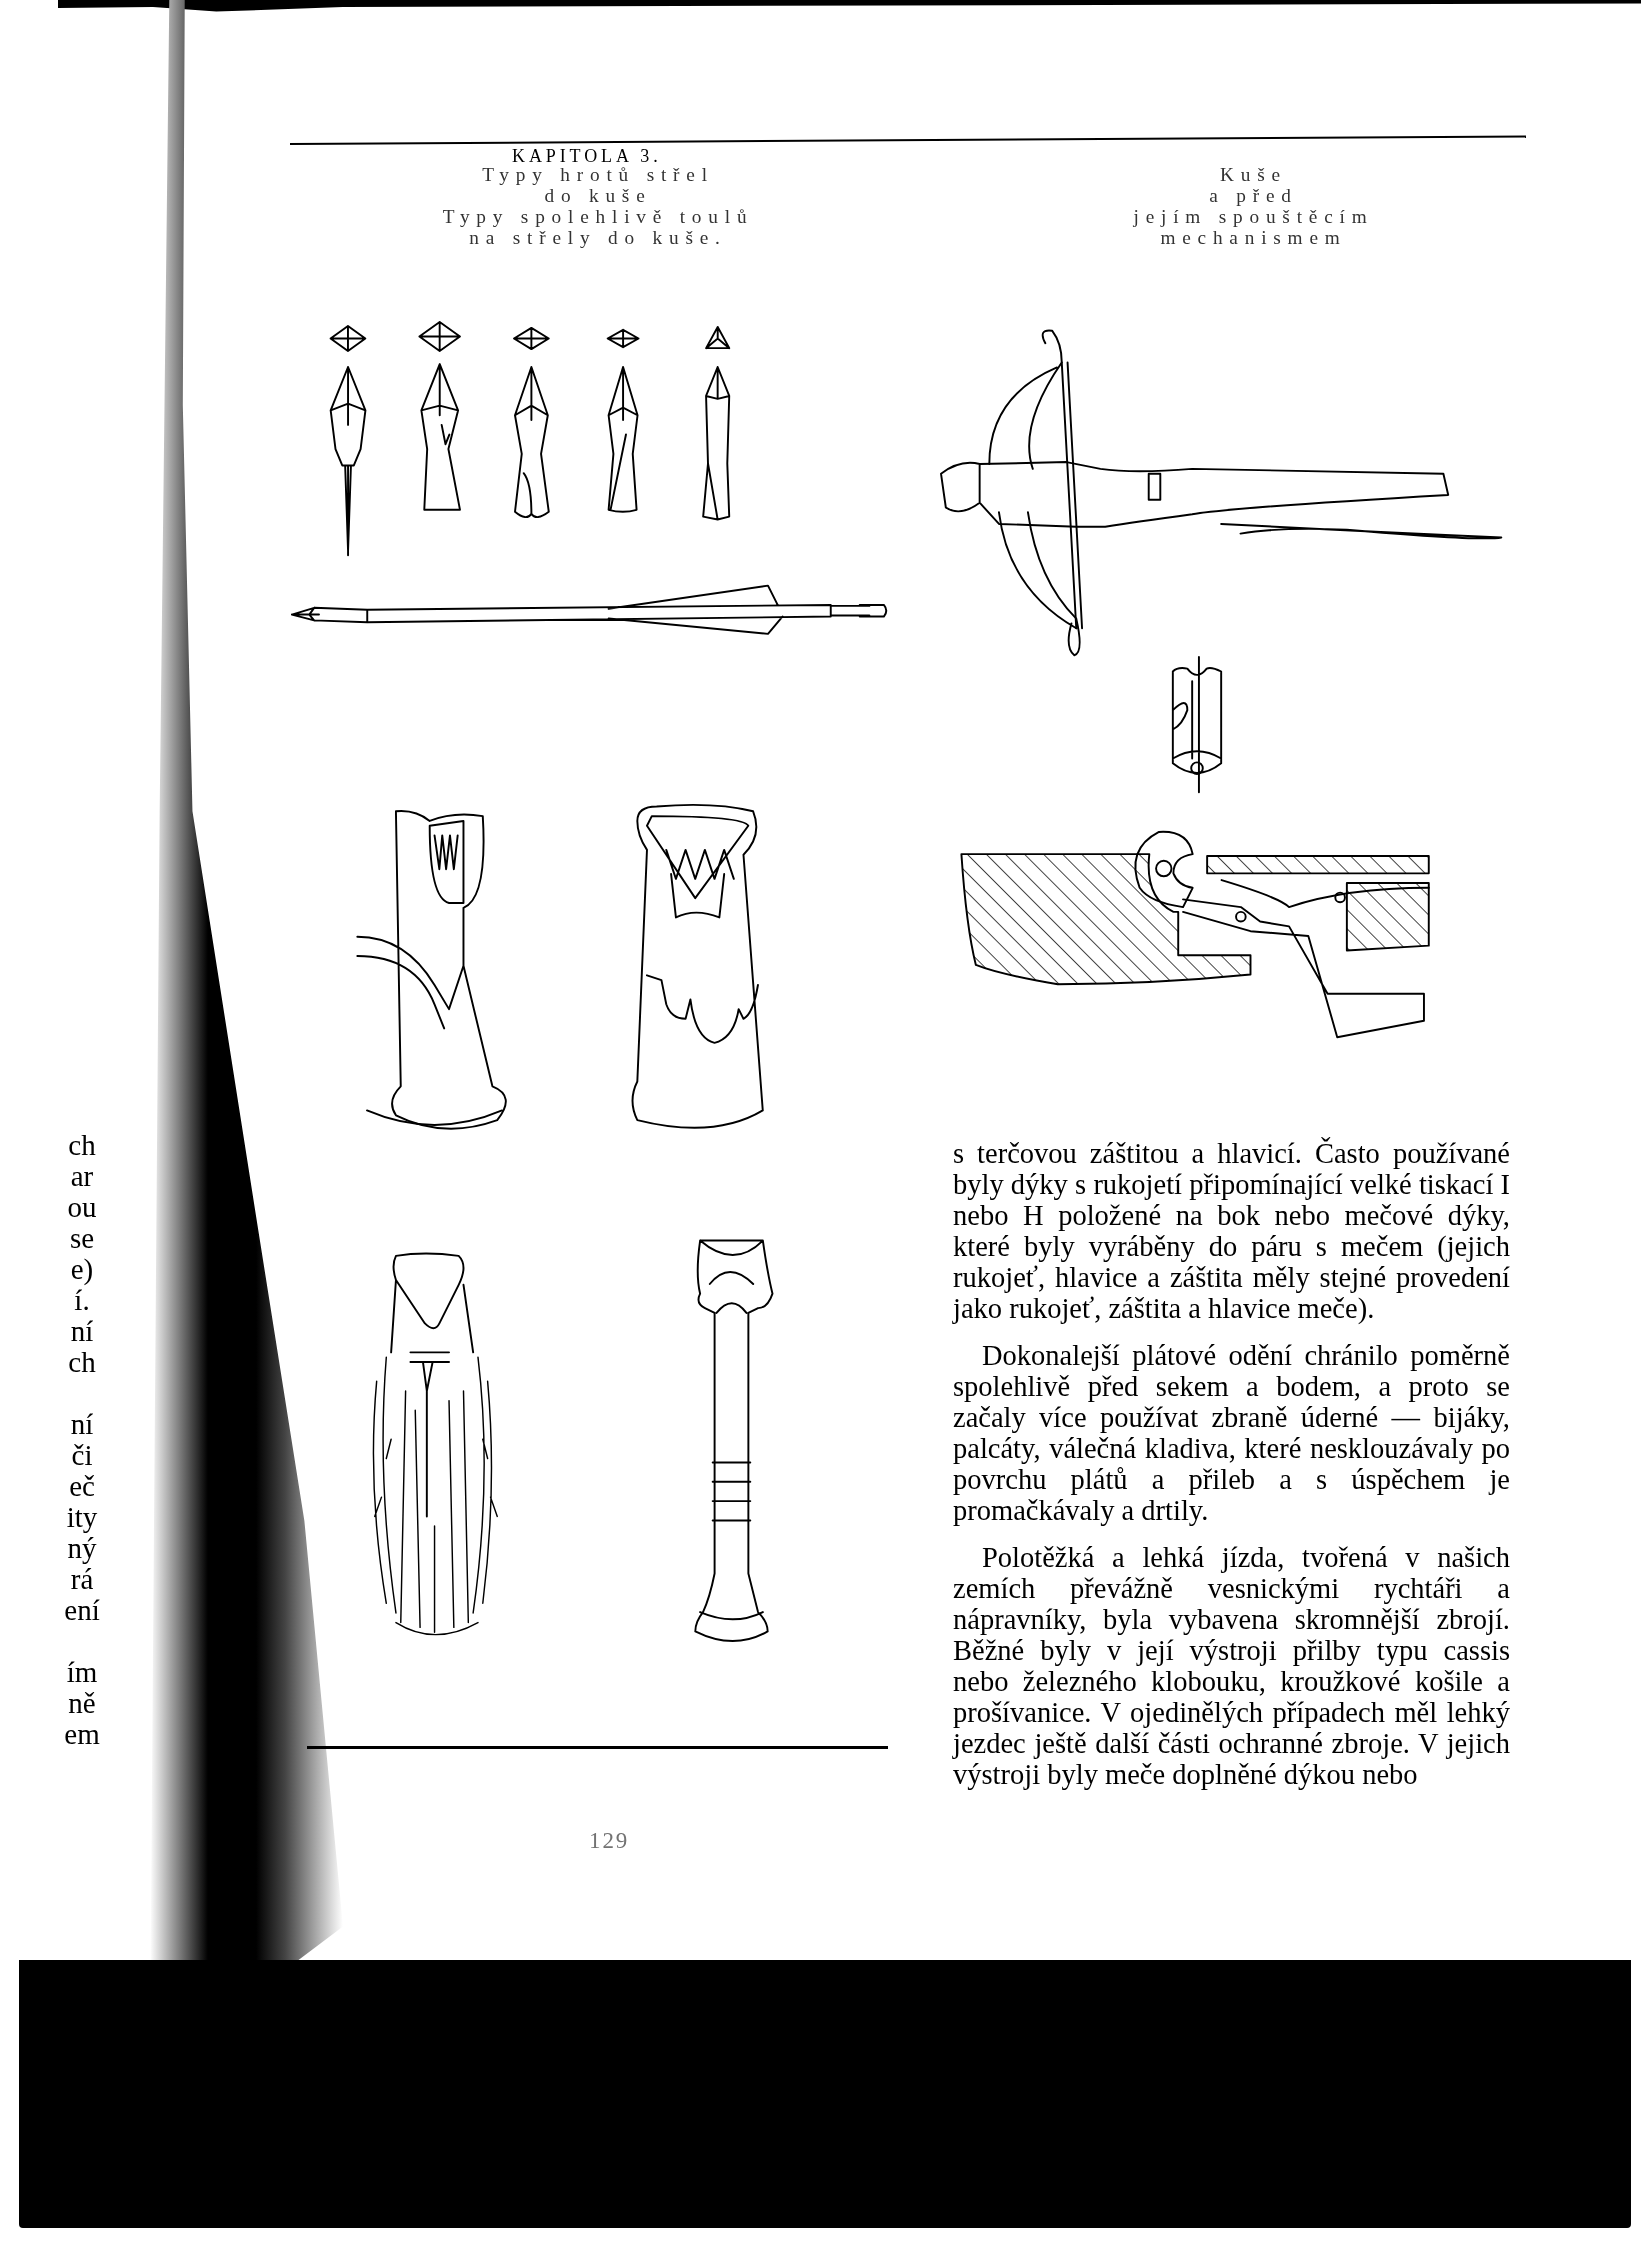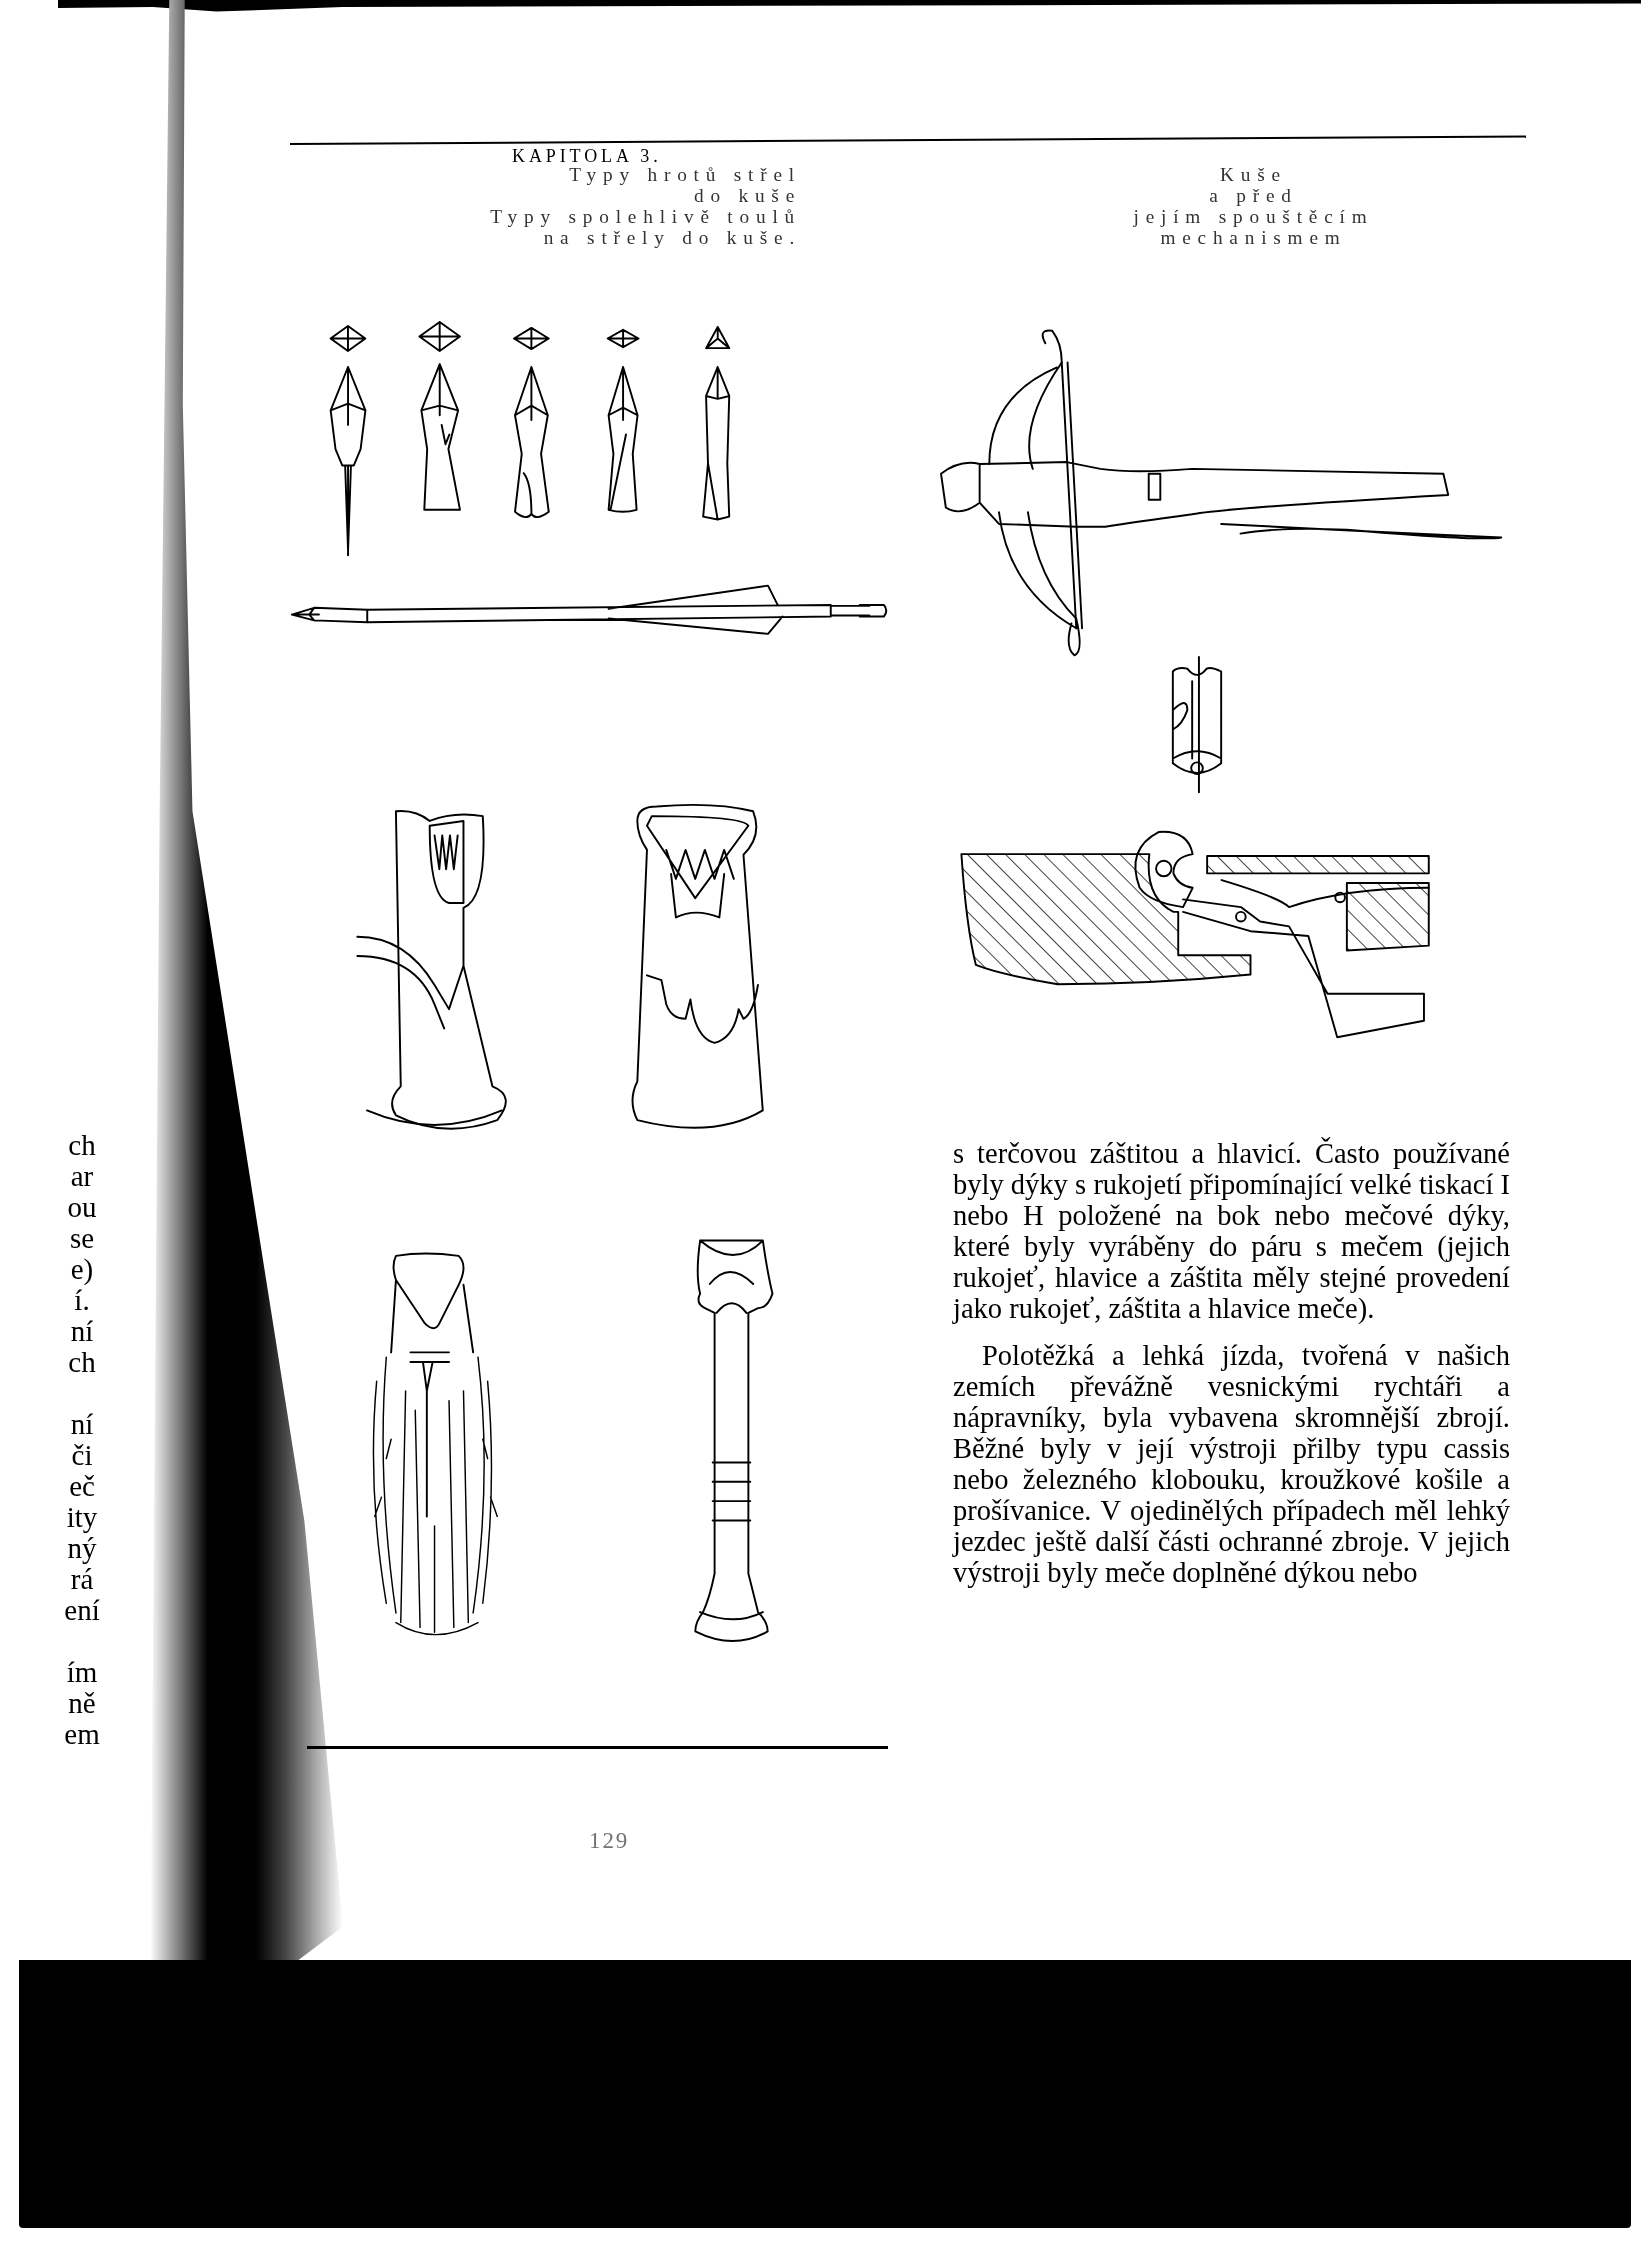--- a/index.html
+++ b/index.html
@@ -17,21 +17,21 @@
   #bottom-shadow { left:19.3px; top:1960px; width:1612px; height:268px; background:#000;
     border-radius:0 0 3.9px 3.9px; }
   
   #left-fragments { left:58px; top:1130px; width:48px; font-size:29px; line-height:31px; text-align:center; }
   #left-fragments div { height:31px; white-space:nowrap; }
   #left-fragments .gap { height:31px; }
   
   #running-head { left:512px; top:104px; font-size:18px; letter-spacing:3.9px;margin-top:42px; }
   #head-rule { left:290px; top:143px; width:1236px; height:1.9px; background:#000; transform:rotate(-0.35deg); transform-origin:left; }
   .caption { font-size:19.3px; letter-spacing:6.8px; text-align:center; line-height:21px; color:#333; font-weight:300; }
-  #caption-left { left:357px; top:164px; width:444px;text-align:right; }
+  #caption-left { left:376px; top:164px; width:444px; }
   #caption-right { left:1070px; top:164px; width:367px; }
   
   #body-text { left:937px; top:1122px; width:589px; font-size:28.5px; line-height:31px; text-align:justify; }
   #body-text p { margin:16px; }
   #body-text p.indent { text-indent:29px; }
   #body-text p.first { text-indent:0; }
   #bottom-rule { left:307px; top:1746px; width:581px; height:2.9px; background:#000; }
   #page-number { left:589px; top:1828px; font-size:23px; letter-spacing:1.9px; color:#737373; }
   svg { position:absolute; overflow:visible; }
   svg * { fill:none; stroke:#000; stroke-width:2; stroke-linejoin:round; stroke-linecap:round; }
@@ -162,18 +162,19 @@
 <svg style="left:367px;top:1246px;width:193px;height:454px" viewBox="0 0 200 470" width="193" height="454">
   <path d="M30 10 Q60 5 95 10 Q105 20 95 40 L75 80 Q70 90 60 80 L30 35 Q25 20 30 10 Z M30 35 L25 110 M100 40 L110 110 M45 110 H85 M45 120 H85 M58 120 L62 150 L68 120 M62 150 V280"></path>
   <path style="stroke-width:1.5" d="M20 115 Q10 240 30 380 M10 140 Q0 250 20 370 M115 115 Q130 240 110 380 M125 140 Q135 250 120 370 M40 150 L35 390 M50 170 L55 395 M70 290 L70 400 M85 160 L90 395 M100 150 L105 390 M30 390 Q70 415 115 390 M25 200 L20 220 M120 200 L125 220 M15 260 L8 280 M128 260 L135 280"></path>
 </svg>
 <svg style="left:676px;top:1226px;width:193px;height:502px" viewBox="0 0 200 520" width="193" height="502">
   <path d="M25 15 H90 Q95 50 100 70 Q95 85 85 85 L75 90 V360 Q80 380 85 400 Q95 410 95 420 Q60 440 20 420 Q20 410 28 400 Q35 385 40 360 V90 L30 85 Q20 80 25 70 Q20 50 25 15 Z M25 15 Q60 45 90 15 M35 60 Q55 35 80 60 M42 90 Q58 70 73 90 M38 245 H77 M38 265 H77 M38 285 H77 M38 305 H77 M25 400 Q60 415 90 400"></path>
 </svg>
 
 <div id="body-text" class="abs">
   <p class="first">s terčovou záštitou a hlavicí. Často používané byly dýky s rukojetí připomínající velké tiskací I nebo H položené na bok nebo mečové dýky, které byly vyráběny do páru s mečem (jejich rukojeť, hlavice a záštita měly stejné provedení jako rukojeť, záštita a hlavice meče).</p>
+  <p class="indent">Dokonalejší plátové odění chránilo poměrně spolehlivě před sekem a bodem, a proto se začaly více používat zbraně úderné — bijáky, palcáty, válečná kladiva, které nesklouzávaly po povrchu plátů a přileb a s úspěchem je promačkávaly a drtily.</p>
   <p class="indent">Polotěžká a lehká jízda, tvořená v našich zemích převážně vesnickými rychtáři a nápravníky, byla vybavena skromnější zbrojí. Běžné byly v její výstroji přilby typu cassis nebo železného klobouku, kroužkové košile a prošívanice. V ojedinělých případech měl lehký jezdec ještě další části ochranné zbroje. V jejich výstroji byly meče doplněné dýkou nebo</p>
 </div>
 
 <div id="bottom-rule" class="abs"></div>
 <div id="page-number" class="abs">129</div>
 
 
 </body></html>

